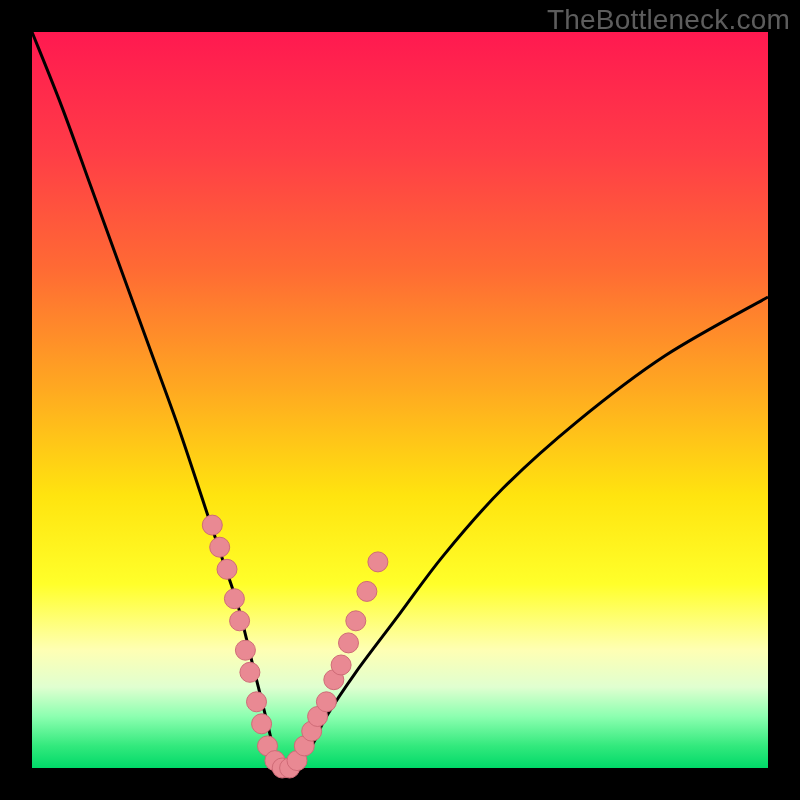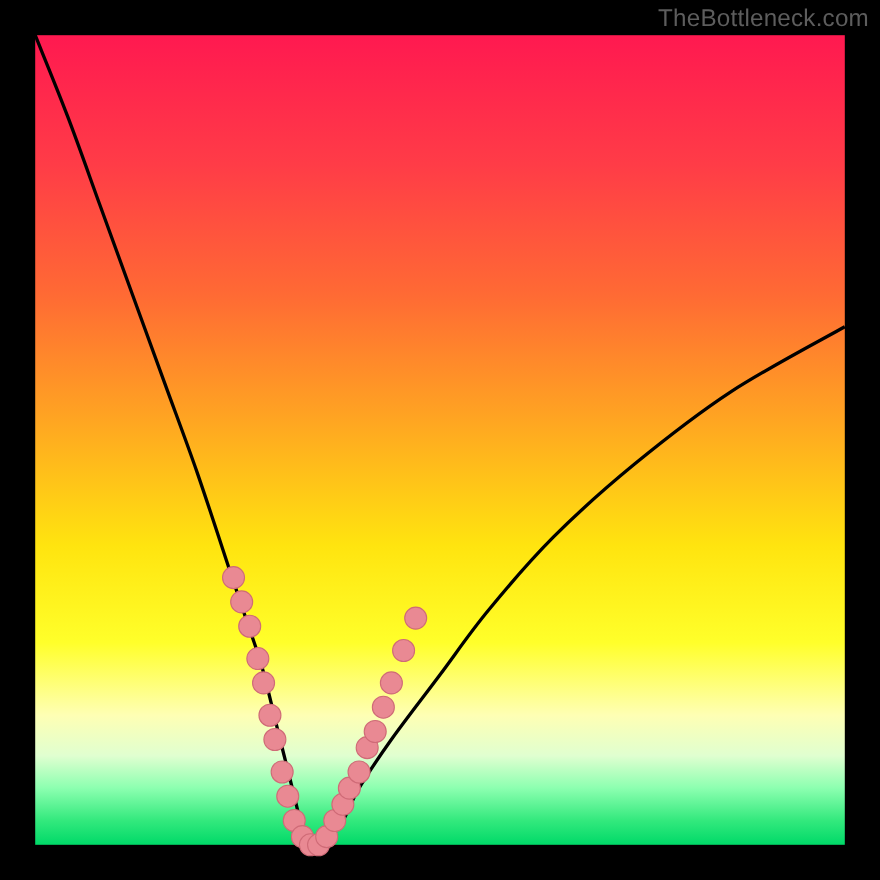--- a/index.html
+++ b/index.html
@@ -44,21 +44,21 @@
     top: 0;
     width: 736px;
     height: 736px;
     overflow: visible;
   }
   .watermark {
     position: absolute;
     top: 4px;
     right: 10px;
     color: #5d5d5d;
-    font-size: 22px;
+    font-size: 28px;
     font-weight: 500;
     letter-spacing: 0.2px;
     user-select: none;
   }
 </style>
 </head>
 <body>
 
 <div class="stage">
   <div class="plot-area">

